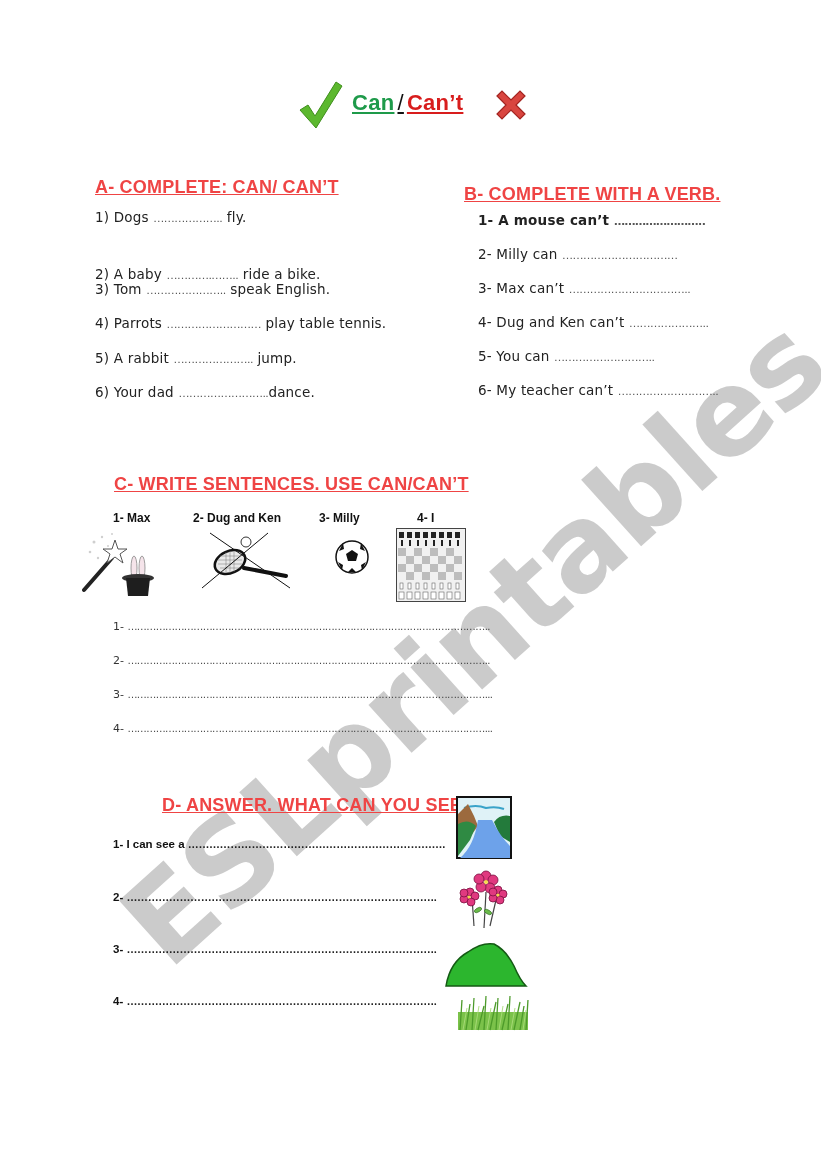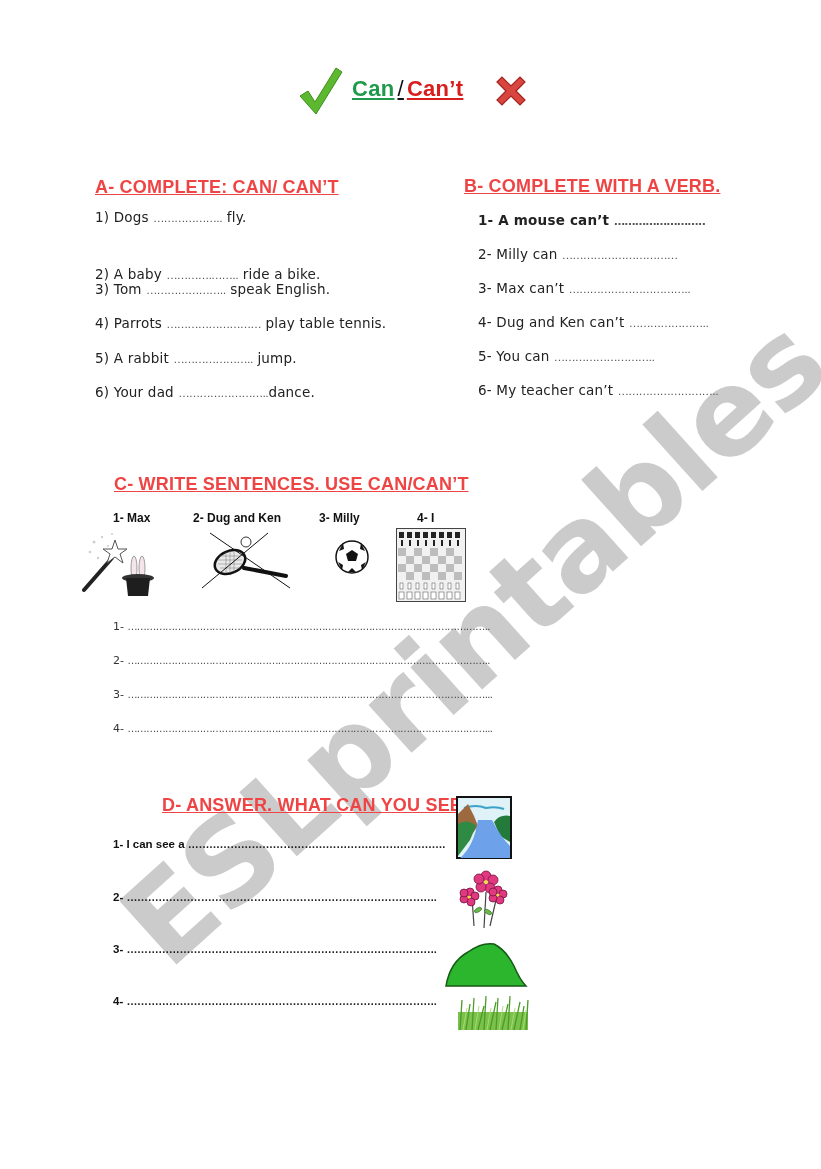--- a/index.html
+++ b/index.html
@@ -2,21 +2,21 @@
 <html><head>
 <meta charset="utf-8">
 <style>
   * { margin: 0; padding: 0; box-sizing: border-box; }
   html, body { width: 821px; height: 1169px; background: #ffffff; overflow: hidden; }
   body { position: relative; font-family: "DejaVu Sans", sans-serif; color: #111; }
 
   .abs { position: absolute; }
 
   
-  .title-wrap { left: 0; top: 64px; width: 667px; height: 60px; }
+  .title-wrap { left: 0; top: 78px; width: 667px; height: 60px; }
   .check-icon { position: absolute; left: 298px; top: 2px; width: 46px; height: 50px; }
   .x-icon { position: absolute; left: 493px; top: 9px; width: 36px; height: 36px; }
   .title-text { position: absolute; left: 352px; top: 12px; font-family: "Liberation Sans", sans-serif; font-weight: bold; font-size: 22px; letter-spacing: 0.3px; }
   .title-can { color: #1e9a4a; text-decoration: underline; text-decoration-color: #1e9a4a; }
   .title-slash { color: #111; font-weight: normal; margin: 0 3px; text-decoration: underline; }
   .title-cant { color: #d81d1d; text-decoration: underline; text-decoration-color: #d81d1d; }
 
   
   .heading { font-family: "Liberation Sans", sans-serif; font-weight: bold; font-size: 18px; text-decoration: underline; color: #ef4444; letter-spacing: 0.2px; white-space: nowrap; }
 
@@ -57,21 +57,21 @@
 <div class="abs heading" style="left:95px; top:177px;">A- COMPLETE: CAN/ CAN’T</div>
 <div class="sec-a-list">
   <div class="line" style="top:201px;margin-top:8px;"><span>1) Dogs</span> <span class="dots">………………..</span><span> fly.</span></div>
   <div class="line" style="top:247px;margin-top:19px;"><span>2) A baby</span> <span class="dots">………….……..</span><span> ride a bike.</span></div>
   <div class="line" style="top:281px;"><span>3) Tom</span> <span class="dots">…………………..</span><span> speak English.</span></div>
   <div class="line" style="top:315px;"><span>4) Parrots</span> <span class="dots">………………………</span><span> play table tennis.</span></div>
   <div class="line" style="top:350px;"><span>5) A rabbit</span> <span class="dots">…………………..</span><span> jump.</span></div>
   <div class="line" style="top:384px;"><span>6) Your dad</span> <span class="dots">……………………..</span><span>dance.</span></div>
 </div>
 
-<div class="abs heading" style="left:464px; top:176px;">B- COMPLETE WITH A VERB.</div>
+<div class="abs heading" style="left:464px; top:184px;">B- COMPLETE WITH A VERB.</div>
 <div class="sec-b-list">
   <div class="line" style="top:212px;font-weight:bold;"><span>1- A mouse can’t</span> <span class="dots">……………………..</span></div>
   <div class="line" style="top:246px;"><span>2- Milly can</span> <span class="dots">……………………………</span></div>
   <div class="line" style="top:280px;"><span>3- Max can’t</span> <span class="dots">……………………………..</span></div>
   <div class="line" style="top:314px;"><span>4- Dug and Ken can’t</span> <span class="dots">…………………..</span></div>
   <div class="line" style="top:348px;"><span>5- You can</span> <span class="dots">………………………..</span></div>
   <div class="line" style="top:382px;text-align:right;"><span>6- My teacher can’t</span> <span class="dots">………………………..</span></div>
 </div>
 
 <div class="abs heading" style="left:114px; top:474px;">C- WRITE SENTENCES. USE CAN/CAN’T</div>

